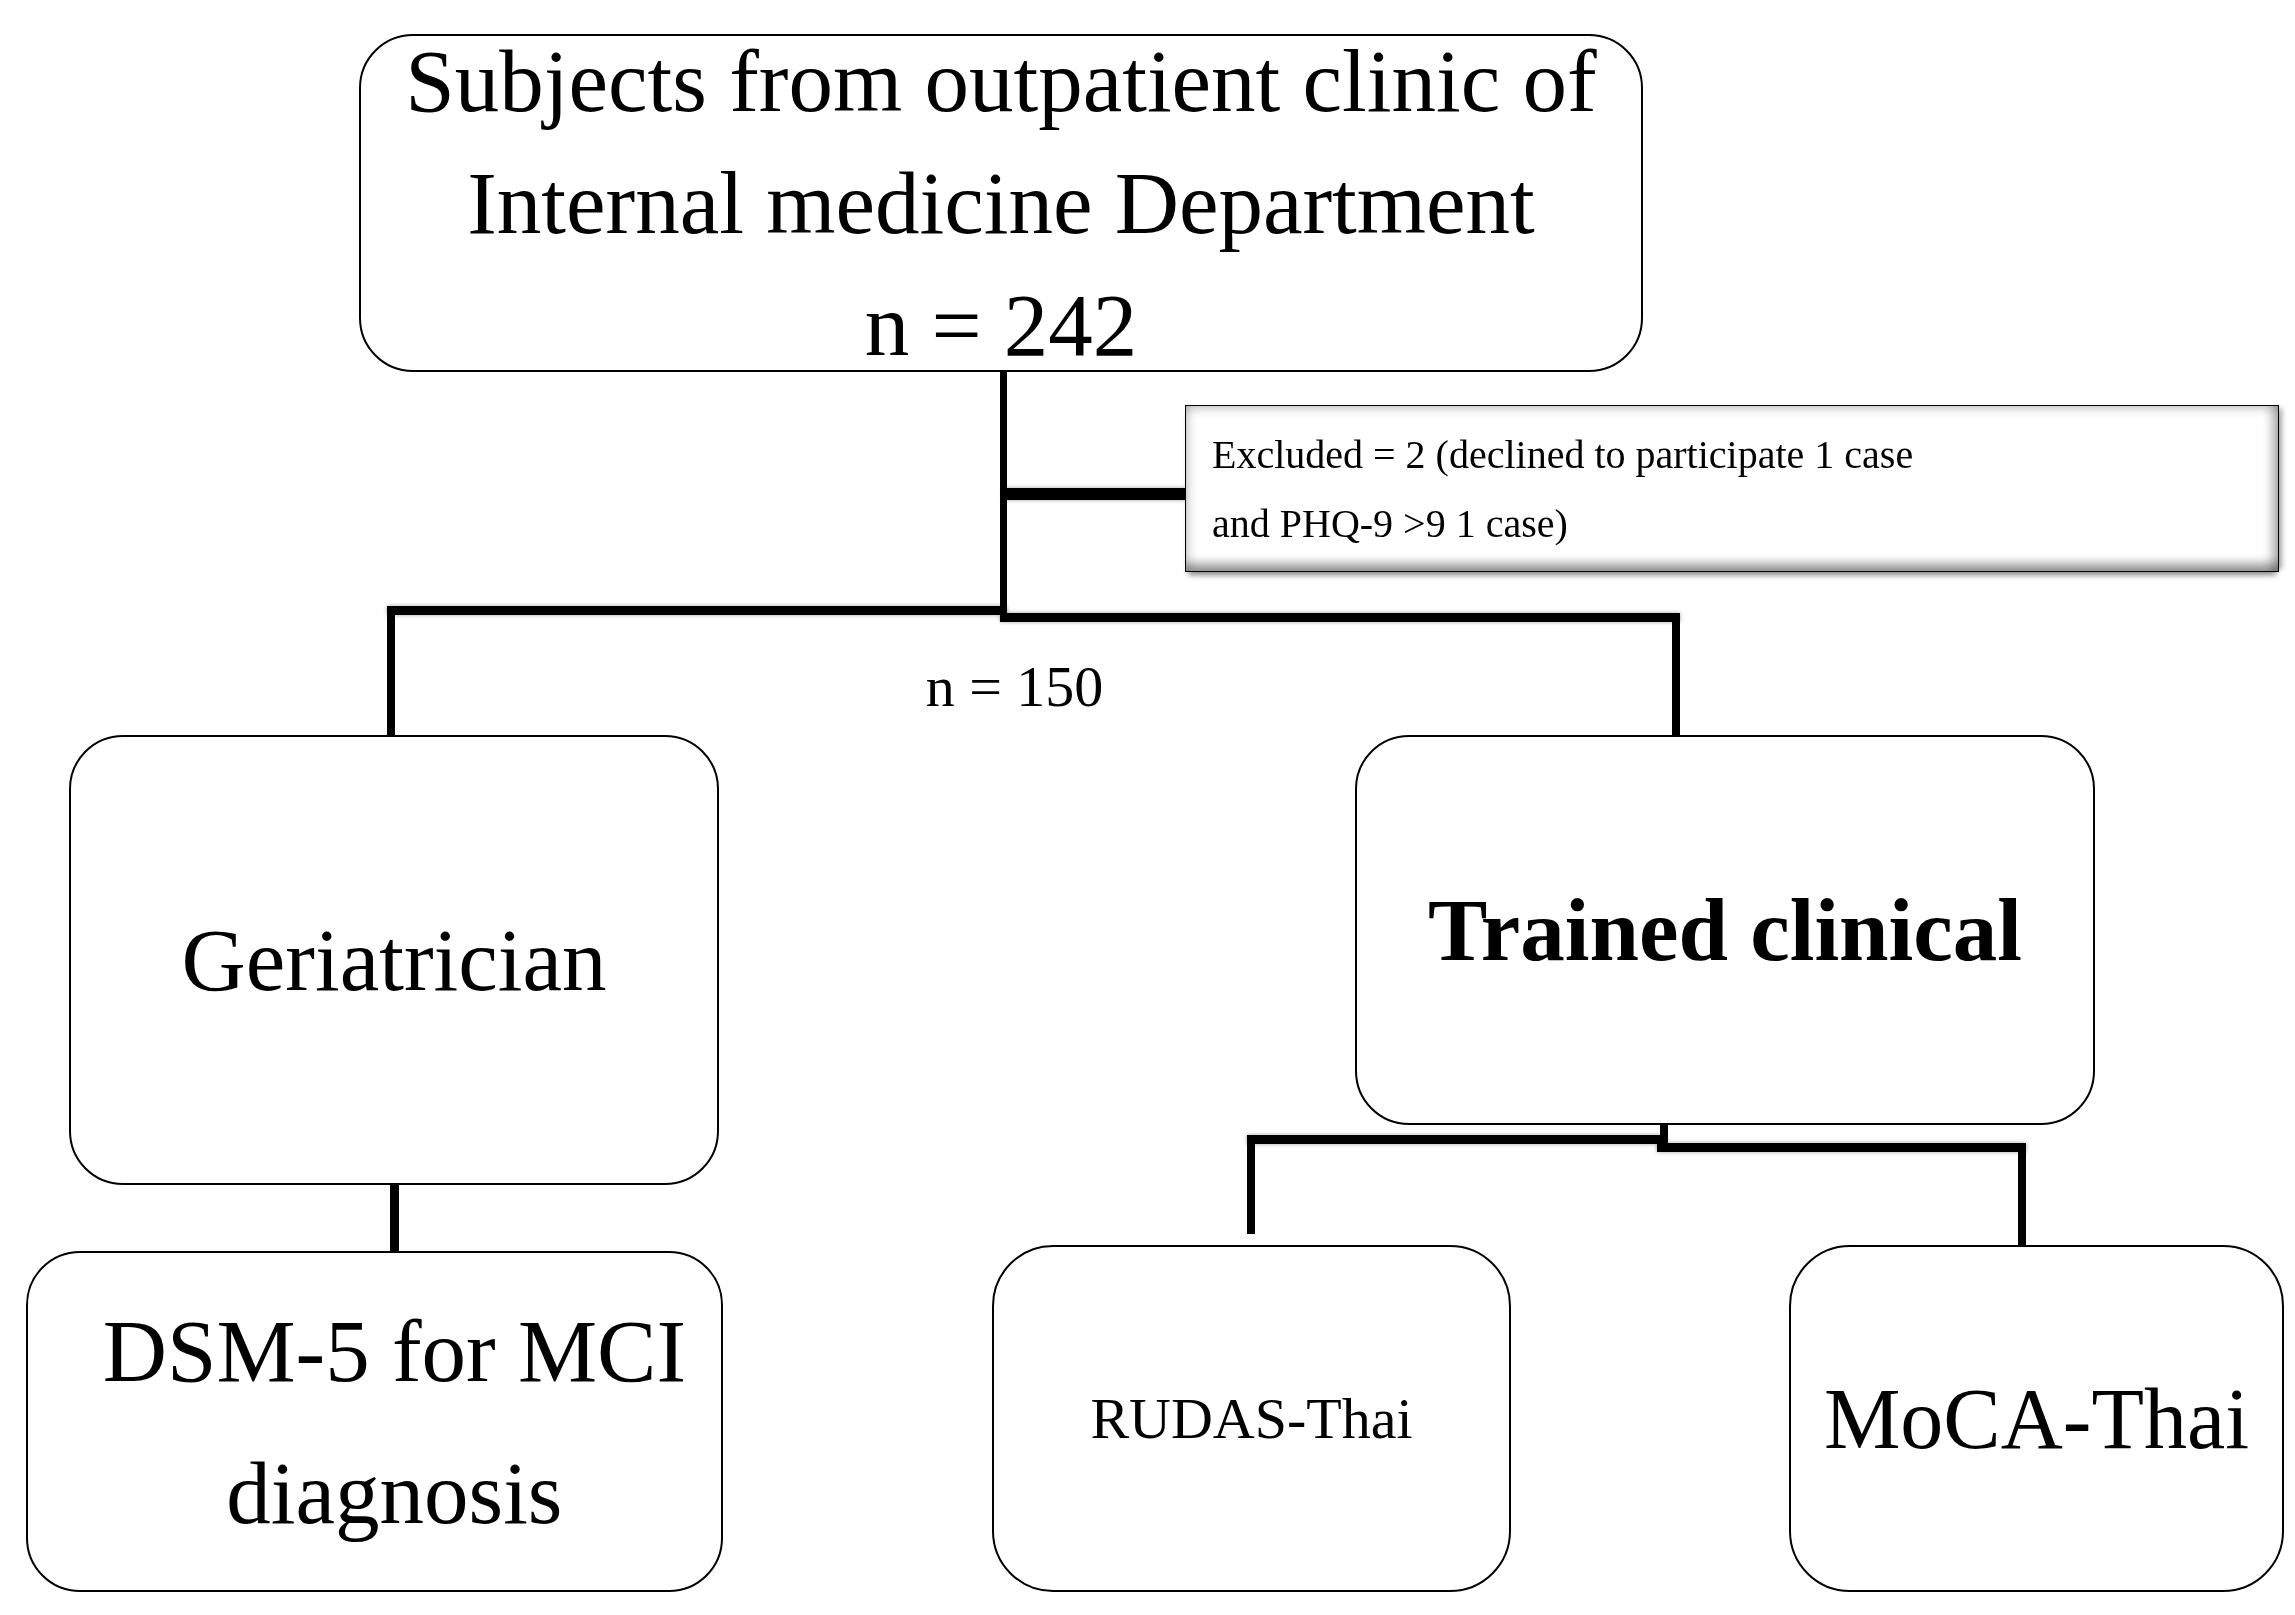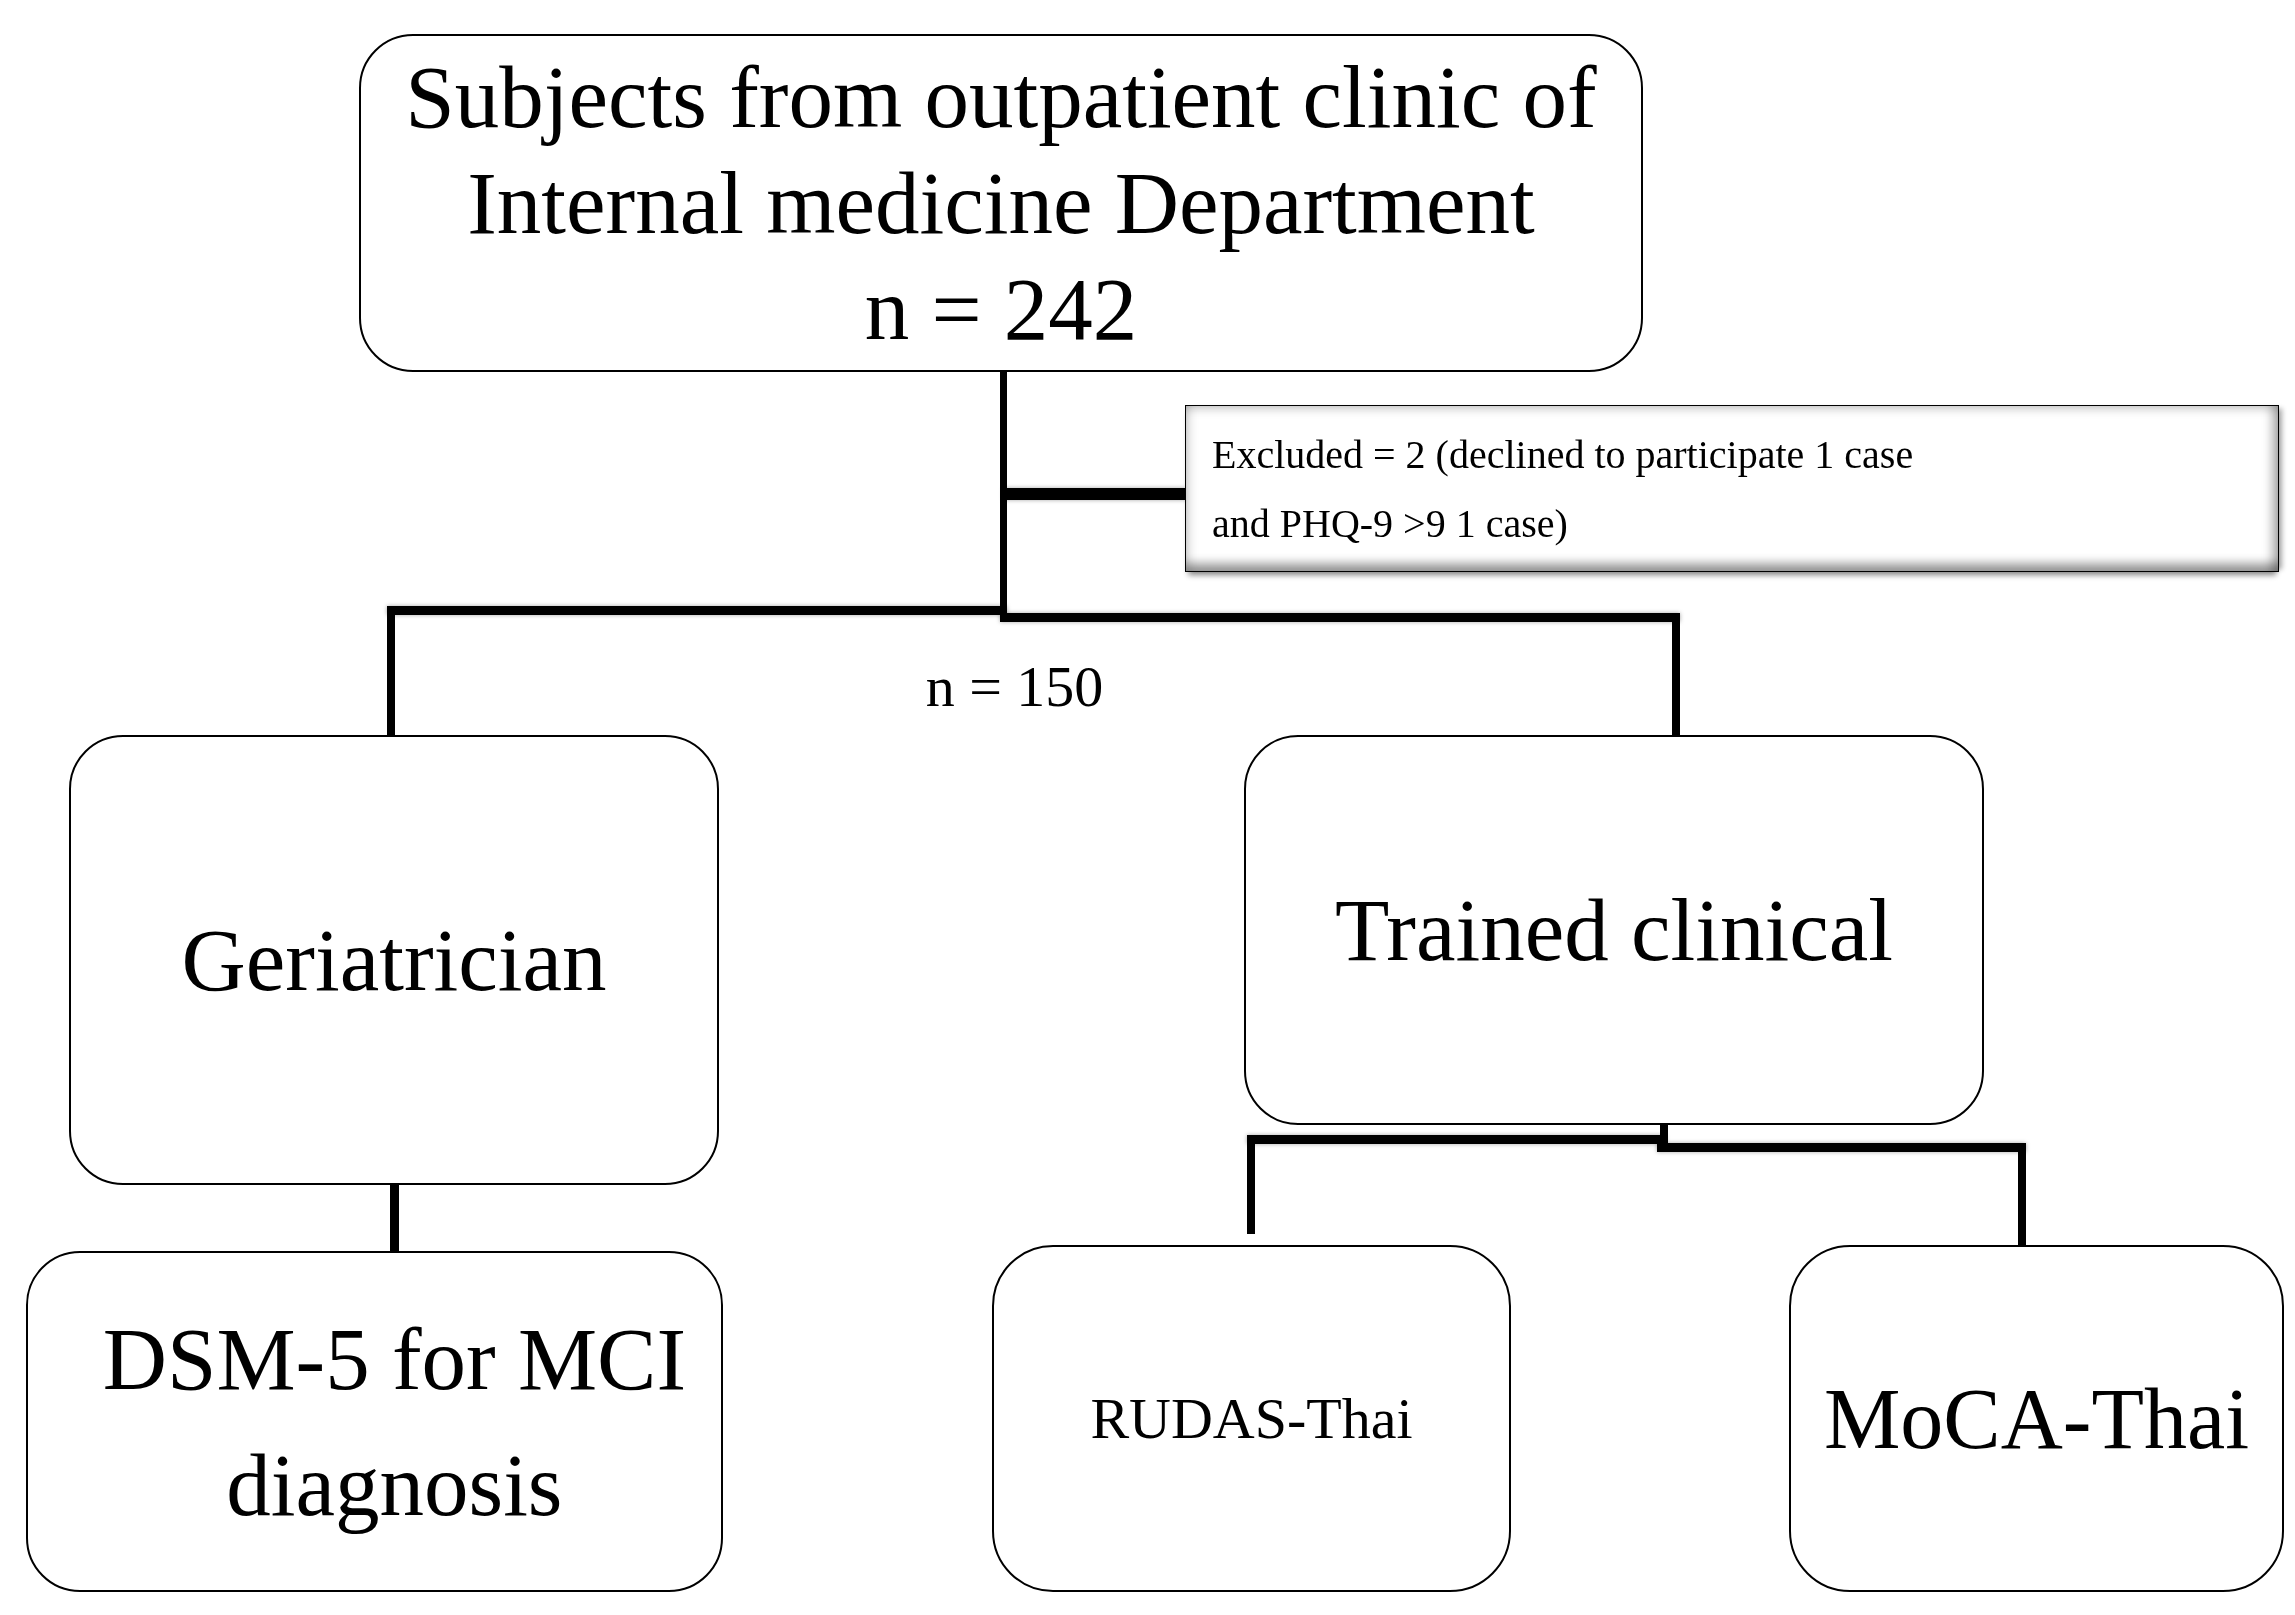--- a/index.html
+++ b/index.html
@@ -15,21 +15,21 @@
     position:absolute;
     background:#ffffff;
     border:2.5px solid #000;
     box-sizing:border-box;
     display:flex;
     flex-direction:column;
     align-items:center;
     justify-content:center;
     text-align:center;
   }
-  .rounded{border-radius:54px;}
+  .rounded{border-radius:54px;gap:16px;}
   .node .txt{display:block;}
   .big{font-size:89px;line-height:106px;}
   .big2{font-size:89px;line-height:126px;}
   .line{position:absolute;background:#000;}
   .hline{box-shadow:0 0 4.3px rgba(0,0,0,0.35);}
   
   .excluded{
     position:absolute;
     background:#ffffff;
     border:1.8px solid #000;
@@ -87,21 +87,21 @@
     <span class="txt">Excluded = 2 (declined to participate 1 case</span>
     <span class="txt">and PHQ-9 &gt;9 1 case)</span>
   </div>
 
   <div class="nlabel" style="left:787px;top:641px;width:455px;">n = 150</div>
 
   <div class="node rounded" style="left:69px;top:735px;width:650px;height:450px;">
     <span class="txt big">Geriatrician</span>
   </div>
 
-  <div class="node rounded" style="left:1244px;top:735px;width:740px;height:390px;">
+  <div class="node rounded" style="left:1355px;top:735px;width:740px;height:390px;font-weight:bold;">
     <span class="txt big2">Trained clinical</span>
   </div>
 
   <div class="node rounded" style="left:26.4px;top:1251px;width:697px;height:341px;padding-left:39px;">
     <span class="txt big2">DSM-5 for MCI</span>
     <span class="txt big2">diagnosis</span>
   </div>
 
   <div class="node rounded" style="left:992px;top:1245px;width:519px;height:347px;border-radius:61px;">
     <span class="txt" style="font-size:58px;">RUDAS-Thai</span>

